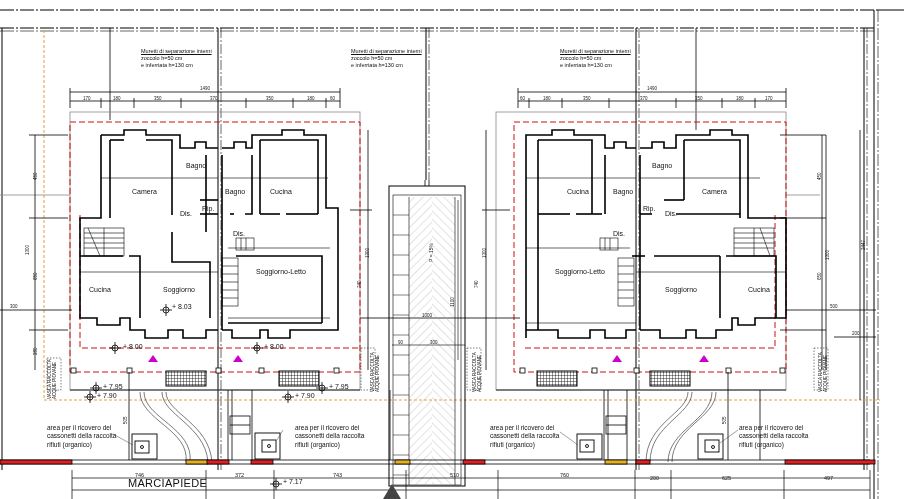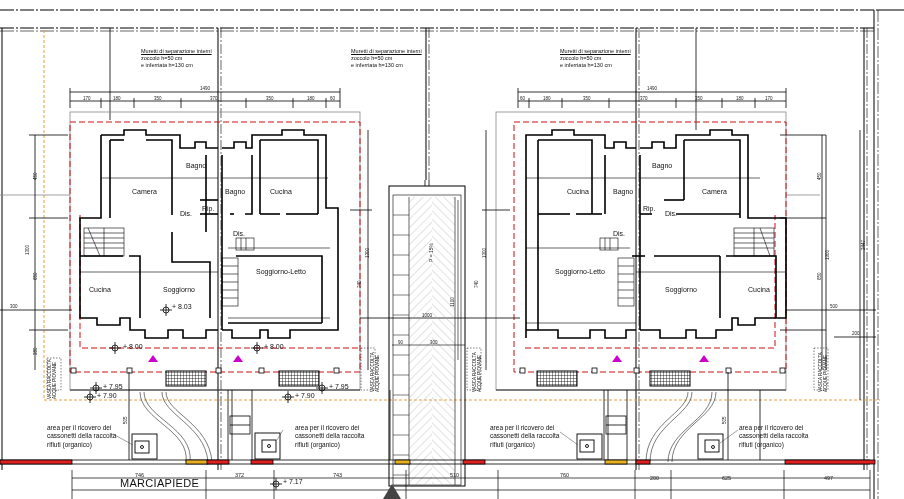--- a/index.html
+++ b/index.html
@@ -510,14 +510,14 @@
 </div>
 
 <span class="lbl dim" style="left:135px;top:473px;font-size:5.5px;">746</span>
 <span class="lbl dim" style="left:235px;top:473px;font-size:5.5px;">372</span>
 <span class="lbl dim" style="left:333px;top:473px;font-size:5.5px;">743</span>
 <span class="lbl dim" style="left:450px;top:473px;font-size:5.5px;">510</span>
 <span class="lbl dim" style="left:560px;top:473px;font-size:5.5px;">760</span>
 <span class="lbl dim" style="left:650px;top:476px;font-size:5.5px;">200</span>
 <span class="lbl dim" style="left:722px;top:476px;font-size:5.5px;">625</span>
 <span class="lbl dim" style="left:824px;top:476px;font-size:5.5px;">497</span>
-<span class="lbl street" style="left:120px;top:478px;">MARCIAPIEDE</span>
+<span class="lbl street" style="left:128px;top:478px;">MARCIAPIEDE</span>
 <span class="lbl elev" style="left:283px;top:478px;">+ 7.17</span>
 
 </body></html>

